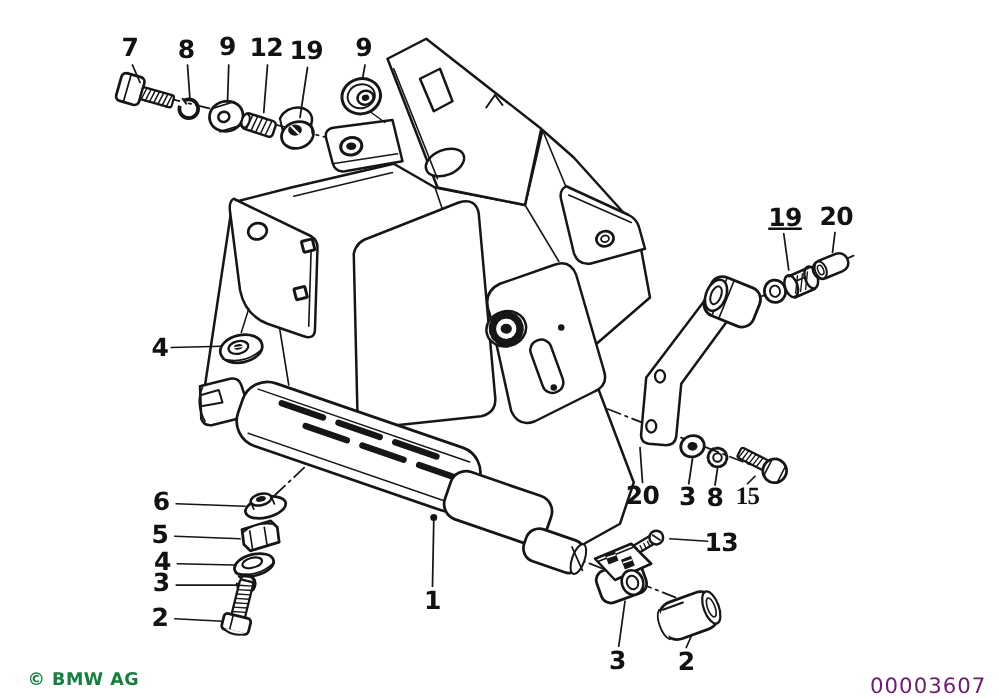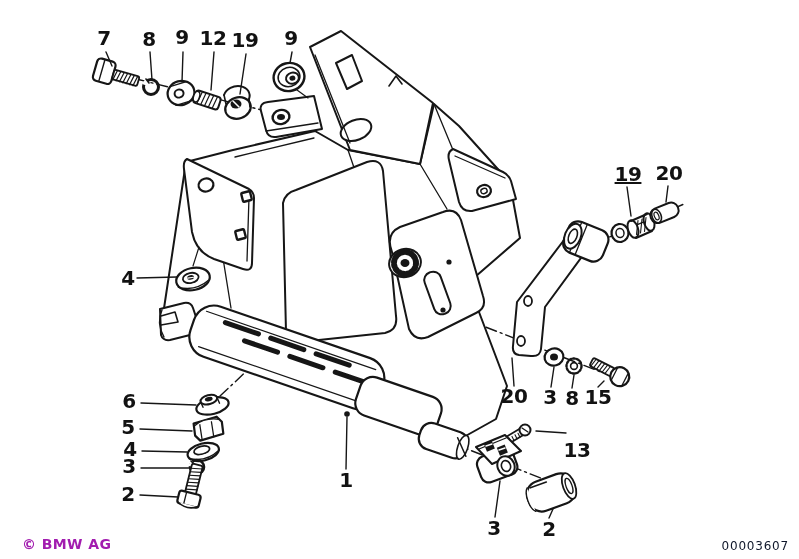--- a/index.html
+++ b/index.html
@@ -8,25 +8,25 @@
     font-family:"DejaVu Sans","Liberation Sans",sans-serif; overflow:hidden;
   }
   #drawing { position:absolute; left:0; top:0; }
   .callout {
     position:absolute; transform:translate(-50%,-50%);
     font-weight:bold; font-size:20px; line-height:1; color:#121212;
     letter-spacing:-0.5px; cursor:default; user-select:none;
   }
   .copyright {
     position:absolute; left:22px; top:536px; font-size:14px;
-    font-weight:bold; color:#a21caf; letter-spacing:0.4px;
+    font-weight:bold; color:#15803d; letter-spacing:0.4px;
   }
   .drawing-number {
-    position:absolute; right:10px; top:539px; font-size:12px;
-    color:#0f172a; letter-spacing:0.8px;
+    position:absolute; right:10px; top:539px; font-size:17px;
+    color:#701a75; letter-spacing:0.8px;
   }
 </style>
 </head>
 <body>
 
 <div id="stage">
 
 <svg id="drawing" width="799" height="559" viewBox="0 0 799 559" fill="none" stroke="#161616" stroke-width="2" stroke-linecap="round" stroke-linejoin="round">
 
   <g stroke-width="1.4" stroke-dasharray="11 4 2 4">
@@ -329,22 +329,22 @@
       <div class="callout" style="left: 669px; top: 173px;">20</div>
       <div class="callout" style="left: 128px; top: 278px;">4</div>
       <div class="callout" style="left: 129px; top: 401px;">6</div>
       <div class="callout" style="left: 128px; top: 427px;">5</div>
       <div class="callout" style="left: 130px; top: 449px;">4</div>
       <div class="callout" style="left: 129px; top: 466px;">3</div>
       <div class="callout" style="left: 128px; top: 494px;">2</div>
       <div class="callout" style="left: 346px; top: 480px;">1</div>
       <div class="callout" style="left: 494px; top: 528px;">3</div>
       <div class="callout" style="left: 549px; top: 529px;">2</div>
-      <div class="callout" style="left: 577px; top: 450px;">13</div>
+      <div class="callout" style="left: 577px; top: 434px;">13</div>
       <div class="callout" style="left: 514px; top: 396px;">20</div>
       <div class="callout" style="left: 550px; top: 397px;">3</div>
       <div class="callout" style="left: 572px; top: 398px;">8</div>
-      <div class="callout" style="left: 598px; top: 397px;">15</div>
+      <div class="callout" style="left: 598px; top: 397px; font-family: Liberation Serif, serif;">15</div>
     </div>
 
   <div class="copyright">© BMW AG</div>
   <div class="drawing-number">00003607</div>
 </div>
 
 </body></html>

